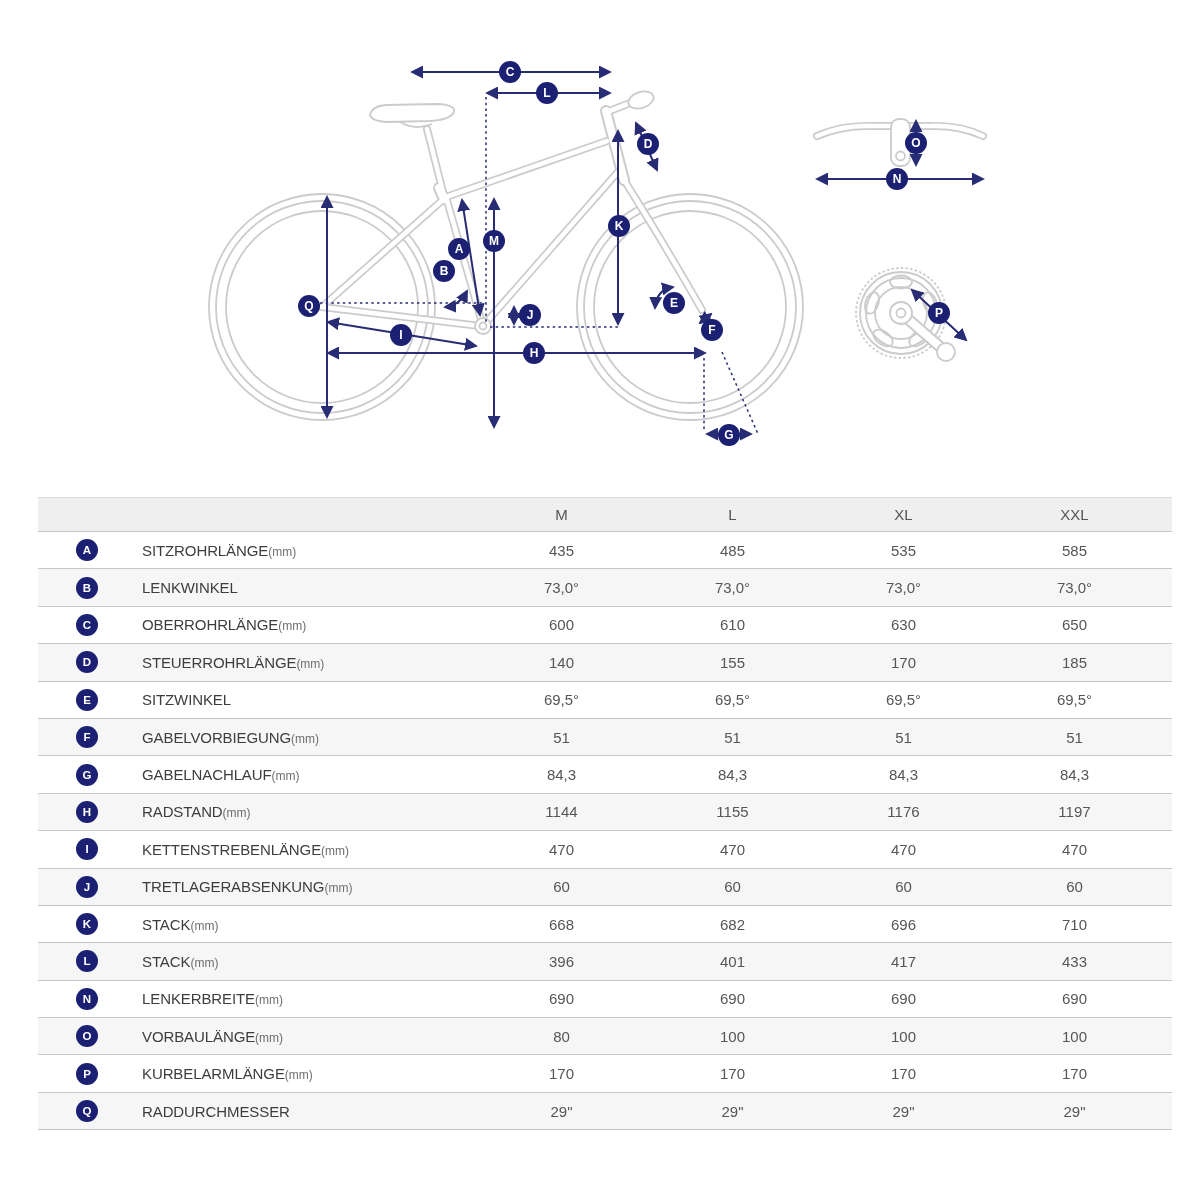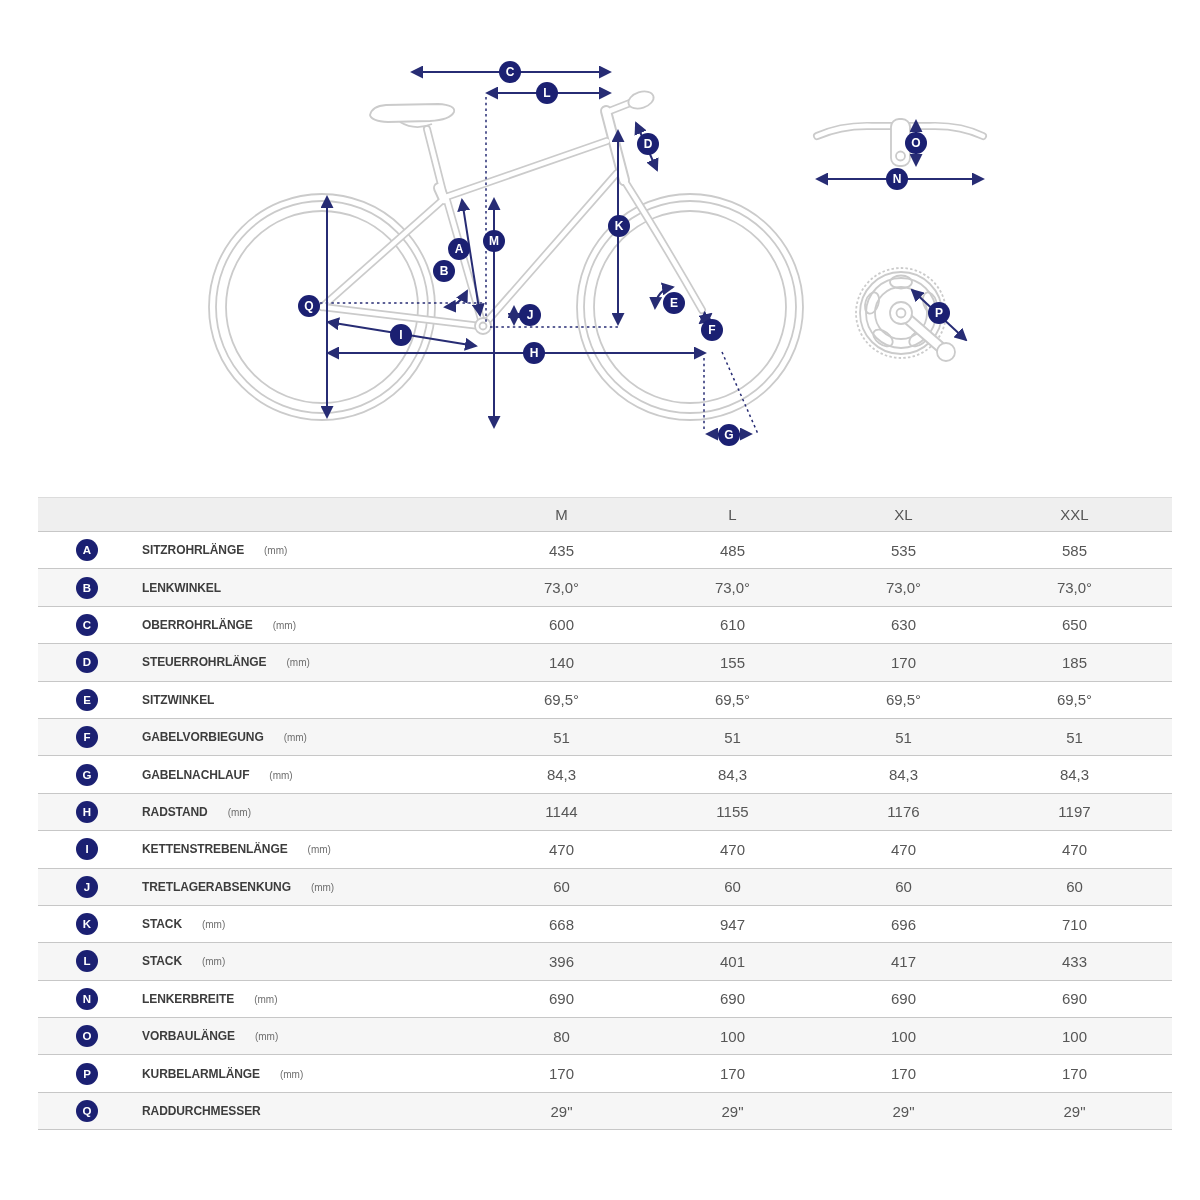--- a/index.html
+++ b/index.html
@@ -22,22 +22,22 @@
   .thead{display:flex;align-items:center;height:35px;background:#efefef;
          border-top:1px solid #dcdcdc;border-bottom:1px solid #c7c7c7;box-sizing:border-box;
          padding-right:12px;color:#555;font-size:15px;}
   .trow{display:flex;align-items:center;height:37.4px;background:#fff;
         border-bottom:1px solid #c7c7c7;box-sizing:border-box;padding-right:12px;}
   .trow.alt{background:#f6f6f6;}
   .cell-badge{width:104px;box-sizing:border-box;padding-left:38px;display:flex;align-items:center;}
   .badge{width:22px;height:22px;border-radius:50%;background:#1b2072;color:#fff;
          display:flex;align-items:center;justify-content:center;font-size:11.5px;font-weight:700;}
   .cell-label{flex:1;display:flex;align-items:baseline;min-width:0;}
-  .lbl{font-weight:700;font-size:12px;color:#3d3d3d;letter-spacing:-0.1px;}
-  .unit{font-size:10px;color:#6e6e6e;margin-left:20px;}
+  .lbl{font-weight:400;font-size:15px;color:#3d3d3d;letter-spacing:-0.1px;}
+  .unit{font-size:12px;color:#6e6e6e;margin-left:0;}
   .cell-val{width:171px;text-align:center;font-size:15px;color:#565656;}
   .hspace{flex:1;}
 </style>
 </head>
 <body>
 
 <div class="page">
 
   <svg class="diagram" viewBox="0 0 1200 492" xmlns="http://www.w3.org/2000/svg">
     <defs>
@@ -379,21 +379,21 @@
     <div class="cell-badge">
       <span class="badge">
               <span>K</span>
             </span>
     </div>
     <div class="cell-label">
       <span class="lbl">STACK</span>
       <span class="unit">(mm)</span>
     </div>
     <div class="cell-val">668</div>
-    <div class="cell-val">947</div>
+    <div class="cell-val">682</div>
     <div class="cell-val">696</div>
     <div class="cell-val">710</div>
   </div>
         <div class="trow alt">
     <div class="cell-badge">
       <span class="badge">
               <span>L</span>
             </span>
     </div>
     <div class="cell-label">

